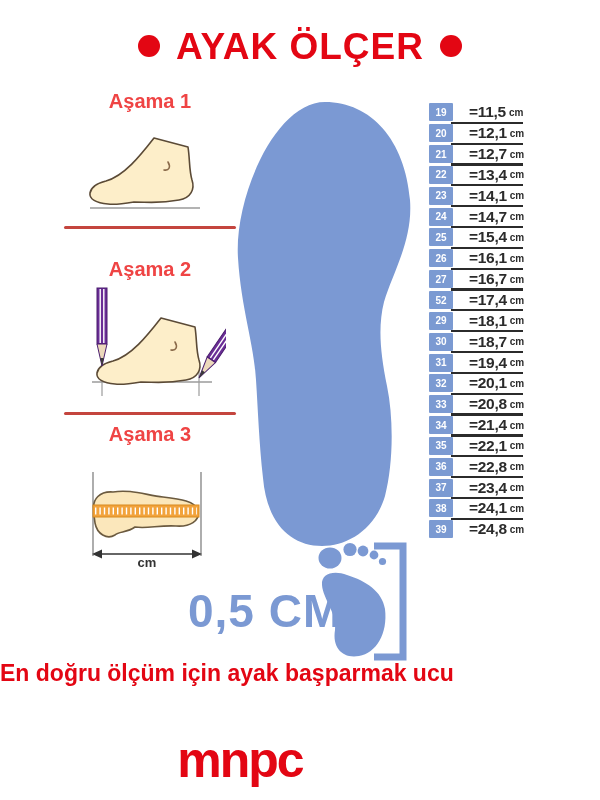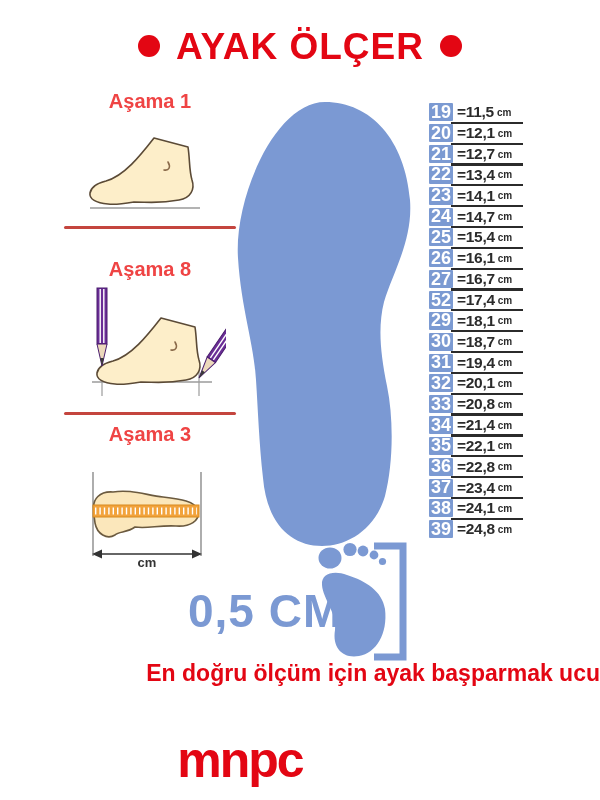--- a/index.html
+++ b/index.html
@@ -27,32 +27,32 @@
   #step3-art{left:84px;top:468px;}
 
   
   #big-footprint{position:absolute;left:232px;top:100px;}
 
   
   .size-table{position:absolute;left:429px;top:102px;width:168px;}
   .size-row{position:relative;height:20.85px;display:flex;align-items:center;}
   .size-row:not(:last-child)::after{content:'';position:absolute;left:22px;bottom:-1px;
               width:72px;height:2.2px;background:#2b2b2b;}
-  .size-badge{width:24px;height:18px;background:#7b9ad2;color:#fff;font-size:18px;font-weight:700;
+  .size-badge{width:24px;height:18px;background:#7b9ad2;color:#fff;font-size:10px;font-weight:700;
               display:flex;align-items:center;justify-content:center;border-radius:1px;flex:0 0 auto;}
-  .size-val{margin-left:4px;font-size:15.5px;font-weight:700;color:#2b2b2b;letter-spacing:-0.3px;white-space:nowrap;}
+  .size-val{margin-left:16px;font-size:15.5px;font-weight:700;color:#2b2b2b;letter-spacing:-0.3px;white-space:nowrap;}
   .size-unit{font-size:10px;font-weight:700;color:#2b2b2b;margin-left:3px;}
 
   
   .addition-text{position:absolute;left:188px;top:584px;font-size:46px;font-weight:800;
                  color:#7b99d3;letter-spacing:1px;}
   #small-footprint{position:absolute;left:316px;top:541px;}
 
   
-  .note{position:absolute;top:660px;left:0;width:600px;text-align:right;
+  .note{position:absolute;top:660px;left:0;width:600px;text-align:left;
         font-size:23px;font-weight:800;color:#e30613;line-height:1.16;}
   .logo{position:absolute;top:735px;left:0;width:480px;text-align:center;
         font-size:50px;font-weight:800;color:#e30613;letter-spacing:-2px;line-height:1;}
 </style>
 </head>
 <body>
 
 <div class="page">
 
   <div class="title-row">
@@ -64,21 +64,21 @@
   <div class="step-label" id="step1-label">Aşama 1</div>
   <svg id="step1-art" class="step-svg" width="118" height="84" viewBox="0 0 118 84">
     <line x1="4" y1="76" x2="114" y2="76" stroke="#b3b3b3" stroke-width="2"></line>
     <path d="M68,6 L102,15 C104,28 103,38 106,48 C109,57 105,66 93,68
              C72,72 62,70 48,70 C36,72 28,73 22,72 C10,71 3,67 4,61
              C5,55 12,51 20,49 C38,44 54,24 68,6 Z" fill="#fdeec9" stroke="#5b4a36" stroke-width="1.6" stroke-linejoin="round"></path>
     <path d="M82,30 C85,35 83,39 78,38" fill="none" stroke="#8a6a4a" stroke-width="1.6" stroke-linecap="round"></path>
   </svg>
   <div class="step-sep" id="sep1"></div>
 
-  <div class="step-label" id="step2-label">Aşama 8</div>
+  <div class="step-label" id="step2-label">Aşama 2</div>
   <svg id="step2-art" class="step-svg" width="148" height="128" viewBox="0 0 148 128">
 
     <line x1="14" y1="102" x2="134" y2="102" stroke="#9b9b9b" stroke-width="1.4"></line>
     <line x1="24" y1="88" x2="24" y2="116" stroke="#9b9b9b" stroke-width="1.2"></line>
     <line x1="121" y1="88" x2="121" y2="116" stroke="#9b9b9b" stroke-width="1.2"></line>
 
     <g transform="translate(15,32)">
       <path d="M68,6 L102,15 C104,28 103,38 106,48 C109,57 105,66 93,68
                C72,72 62,70 48,70 C36,72 28,73 22,72 C10,71 3,67 4,61
                C5,55 12,51 20,49 C38,44 54,24 68,6 Z" fill="#fdeec9" stroke="#5b4a36" stroke-width="1.6" stroke-linejoin="round"></path>

